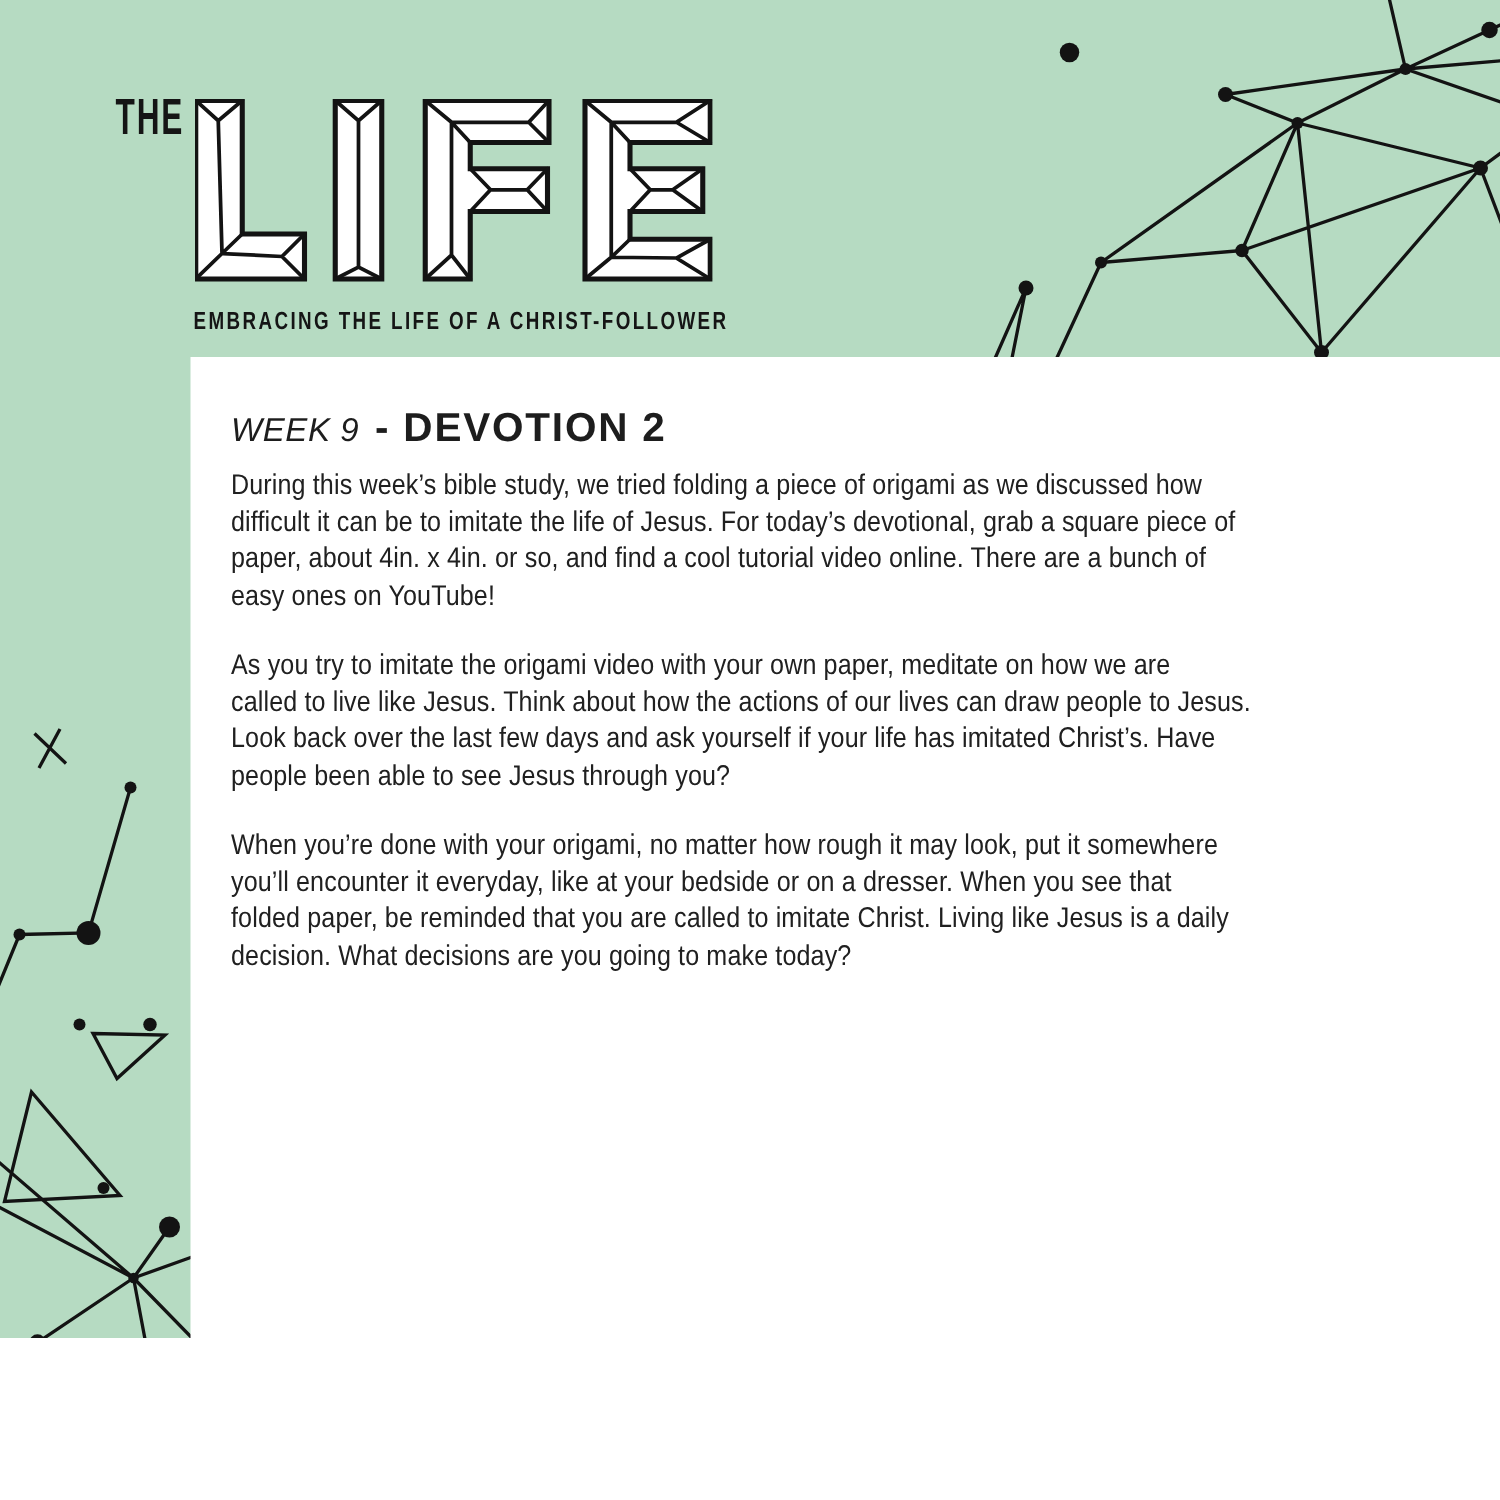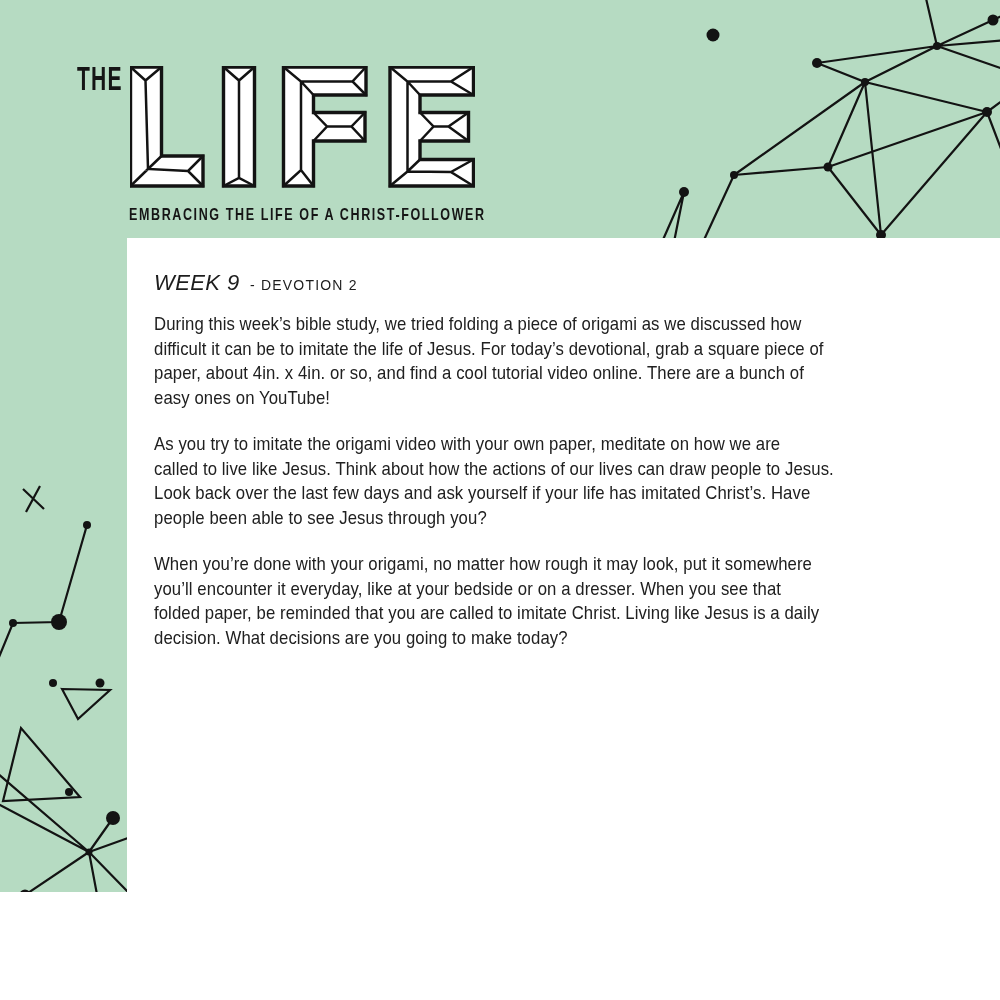--- a/index.html
+++ b/index.html
@@ -12,21 +12,21 @@
   
   .logo-the{position:absolute;left:77px;top:62px;font-weight:700;font-size:34px;line-height:32px;
             color:#151515;letter-spacing:2px;transform:scaleX(0.62);transform-origin:left top;}
   .life-svg{position:absolute;left:130px;top:66px;}
   .logo-tagline{position:absolute;left:129px;top:205px;font-weight:700;font-size:16.5px;color:#151515;
             letter-spacing:2.1px;transform:scaleX(0.76);transform-origin:left top;white-space:nowrap;}
 
   
   .heading{position:absolute;left:154px;top:270px;white-space:nowrap;color:#1d1d1d;}
   .week{font-style:italic;font-weight:400;font-size:22px;letter-spacing:0.4px;}
-  .devotion{font-weight:400;font-size:14px;letter-spacing:1.2px;margin-left:6px;}
+  .devotion{font-weight:700;font-size:27px;letter-spacing:1.2px;margin-left:6px;}
   .bodytext{position:absolute;left:154px;top:312px;width:940px;transform:scaleX(0.88);
             transform-origin:left top;color:#202020;font-size:19px;line-height:24.5px;}
   .bodytext p{margin:0 0 22px 0;white-space:pre-line;letter-spacing:0.1px;}
 
   .life-outline{fill:#ffffff;stroke:#131313;stroke-width:3.4;stroke-linejoin:miter;}
   .life-facet{fill:none;stroke:#131313;stroke-width:2.5;stroke-linecap:round;}
   .net-line{stroke:#131313;stroke-width:2.2;fill:none;}
   .net-dot{fill:#131313;}
   .net-shape{fill:none;stroke:#131313;stroke-width:2.2;}
 </style>

